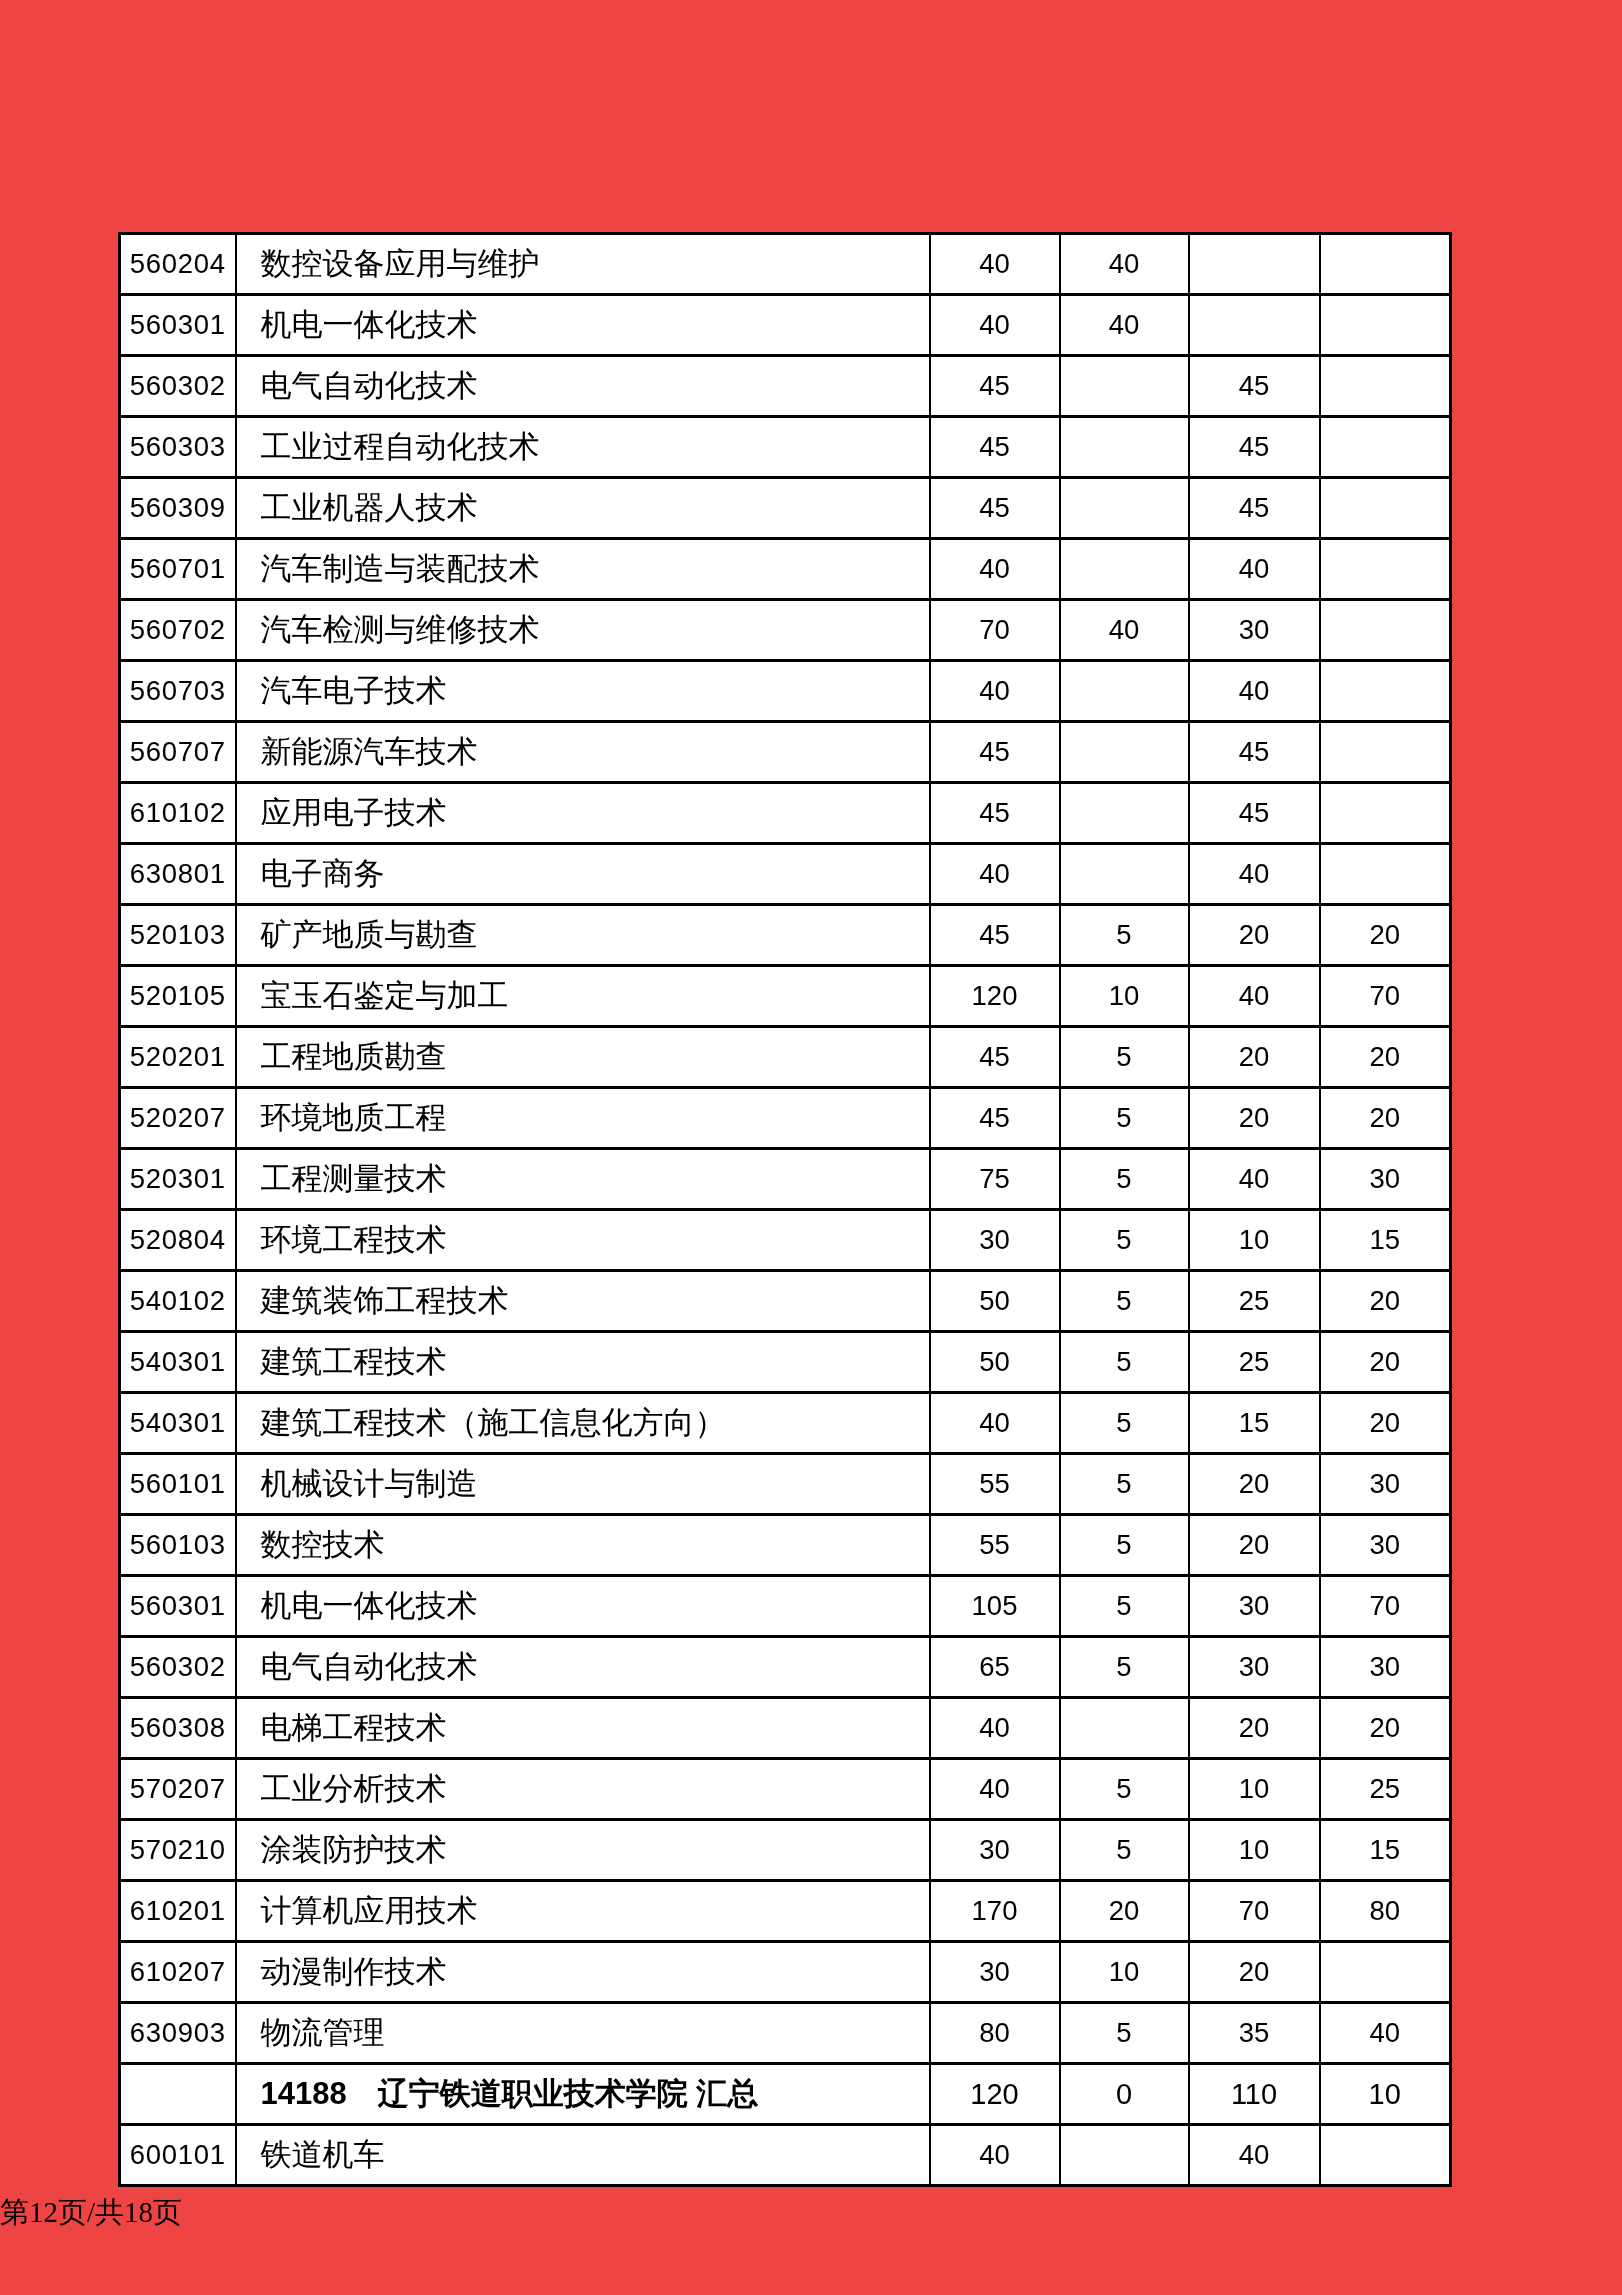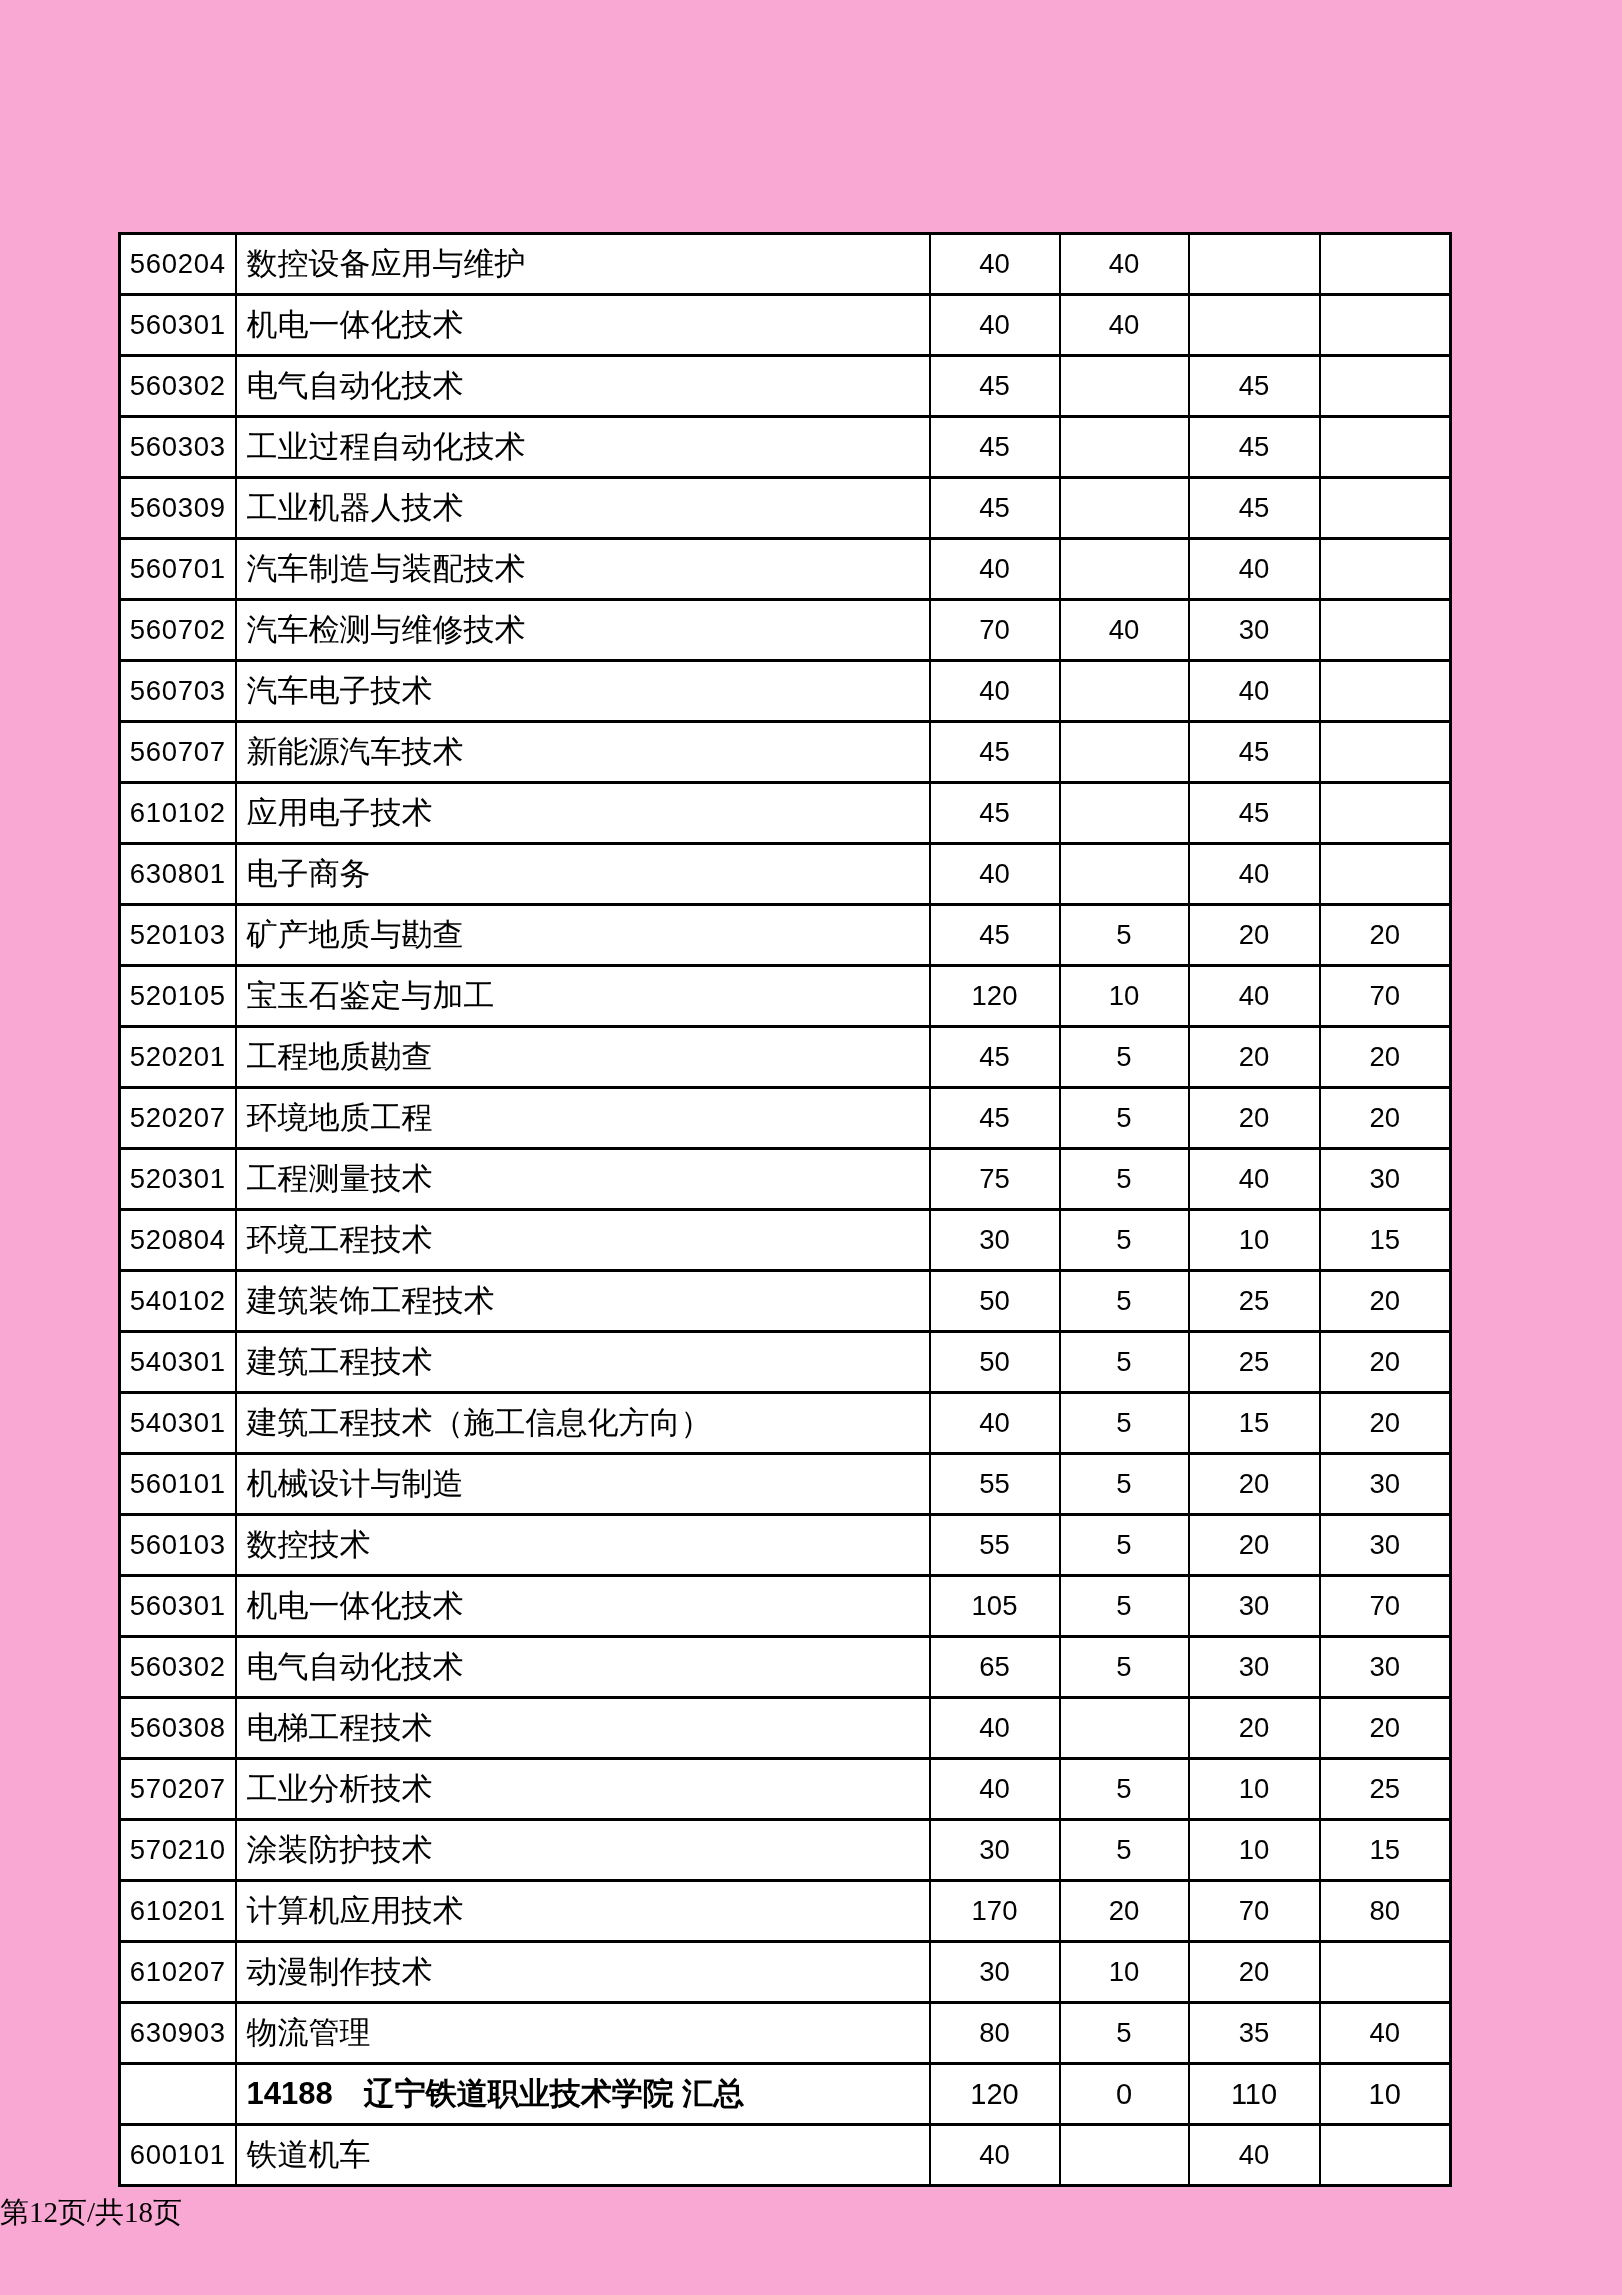--- a/index.html
+++ b/index.html
@@ -6,21 +6,21 @@
     margin: 0;
     padding: 0;
     background: #ffffff;
     width: 1623px;
     height: 2295px;
   }
   .page {
     position: relative;
     width: 1623px;
     height: 2295px;
-    background: #f9a8d4;
+    background: #ef4444;
     font-family: "Liberation Sans", "DejaVu Sans", sans-serif;
     color: #000000;
   }
   table.plan {
     position: absolute;
     left: 118px;
     top: 232px;
     width: 1330px;
     border-collapse: collapse;
     table-layout: fixed;
@@ -36,21 +36,21 @@
     vertical-align: middle;
     background: #ffffff;
   }
   td.c-code {
     text-align: center;
     font-size: 27.5px;
     letter-spacing: 0.7px;
   }
   td.c-name {
     text-align: left;
-    padding-left: 10px;
+    padding-left: 24px;
     font-size: 31px;
     white-space: pre;
   }
   td.c-num {
     text-align: center;
     font-size: 27.5px;
   }
   tr.summary td.c-name {
     font-weight: bold;
   }

